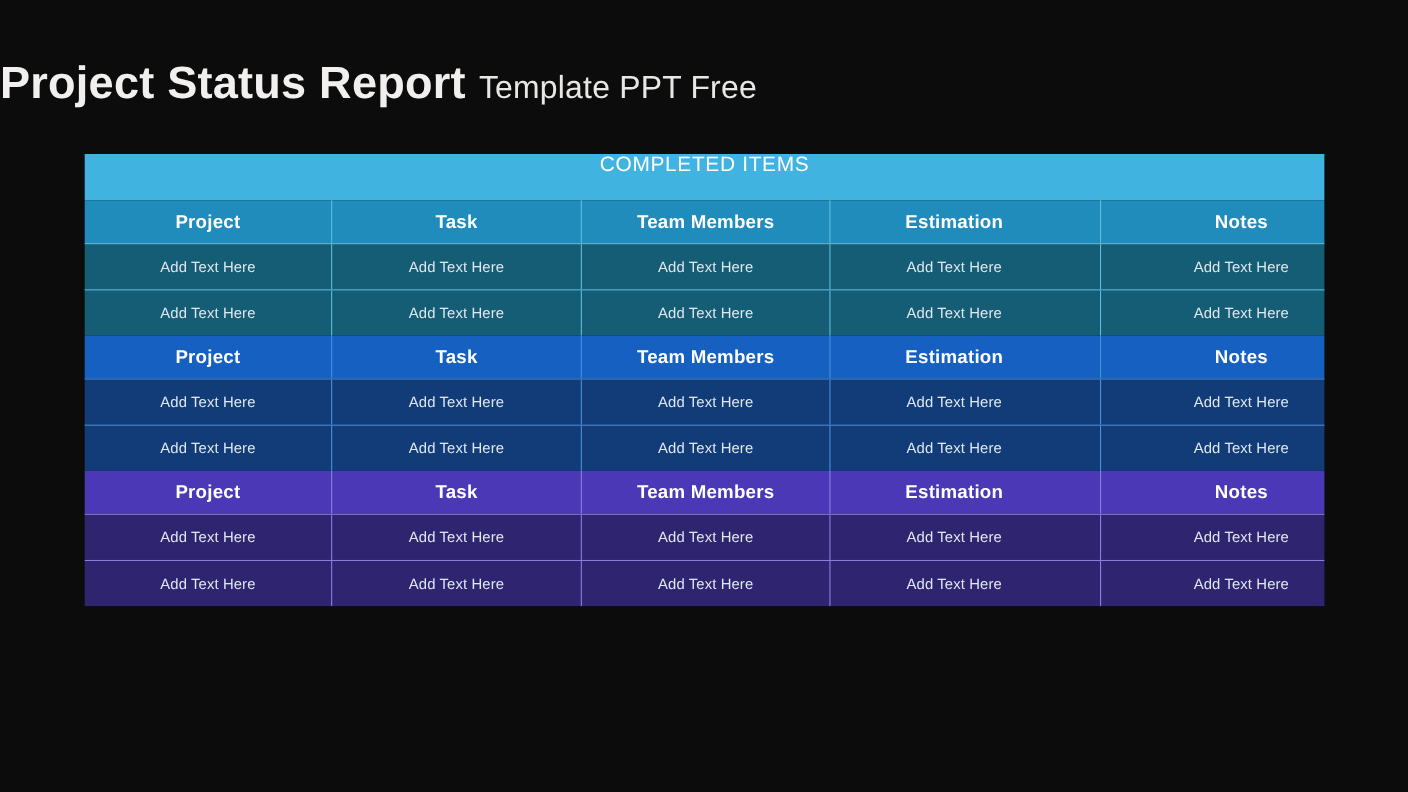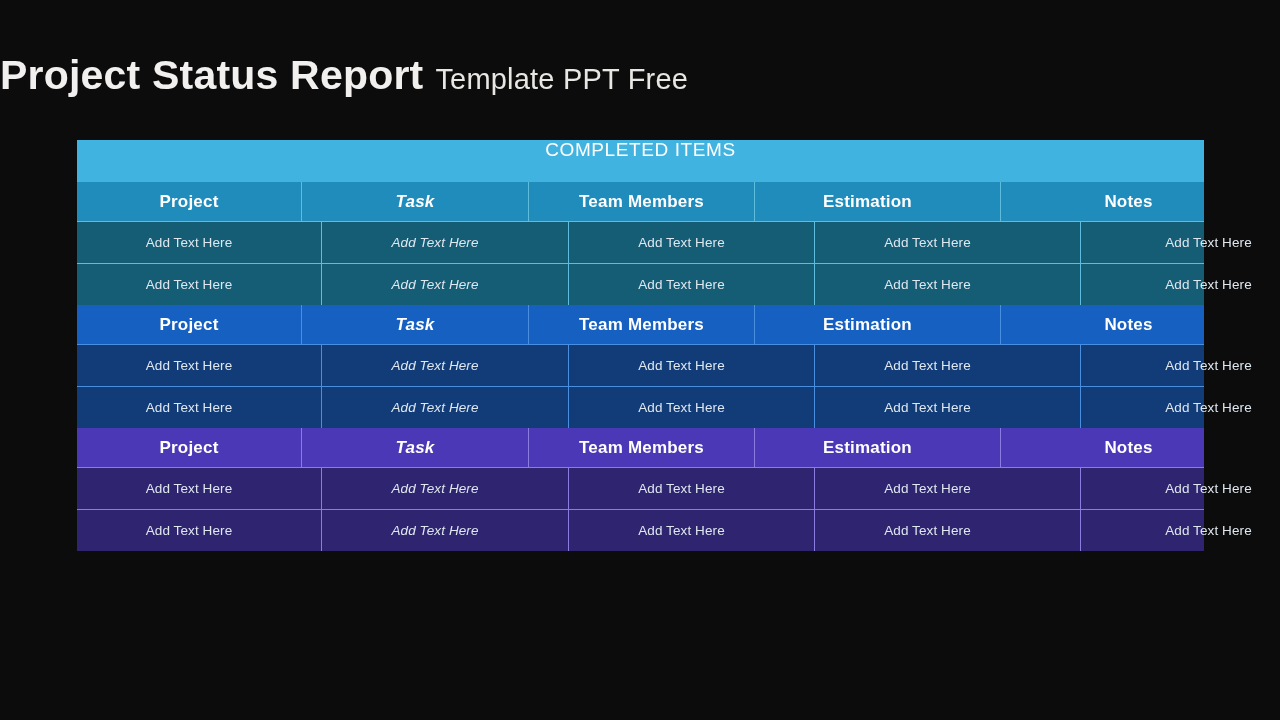--- a/index.html
+++ b/index.html
@@ -71,35 +71,35 @@
 
   .banner-label {
     font-size: 19px;
     font-weight: normal;
     color: #ffffff;
     letter-spacing: 0.6px;
     line-height: 1;
   }
 
   .head-row { height: 39px; }
-  .data-row { height: 42px; gap: 20px; }
+  .data-row { height: 42px; }
 
   .cell {
     flex: 0 0 auto;
     display: flex;
     align-items: center;
     justify-content: center;
     height: 100%;
     text-align: center;
     overflow: hidden;
   }
 
   
   .cell.c0 { width: 224px; }
-  .cell.c1 { width: 227px; font-style: italic; }
+  .cell.c1 { width: 227px; }
   .cell.c2 { width: 226px; }
   .cell.c3 { width: 226px; }
   .cell.c4 { width: 256px; margin-left: 20px; }
 
   .head-row .cell {
     font-size: 17px;
     font-weight: bold;
     color: #ffffff;
     letter-spacing: 0.2px;
   }

